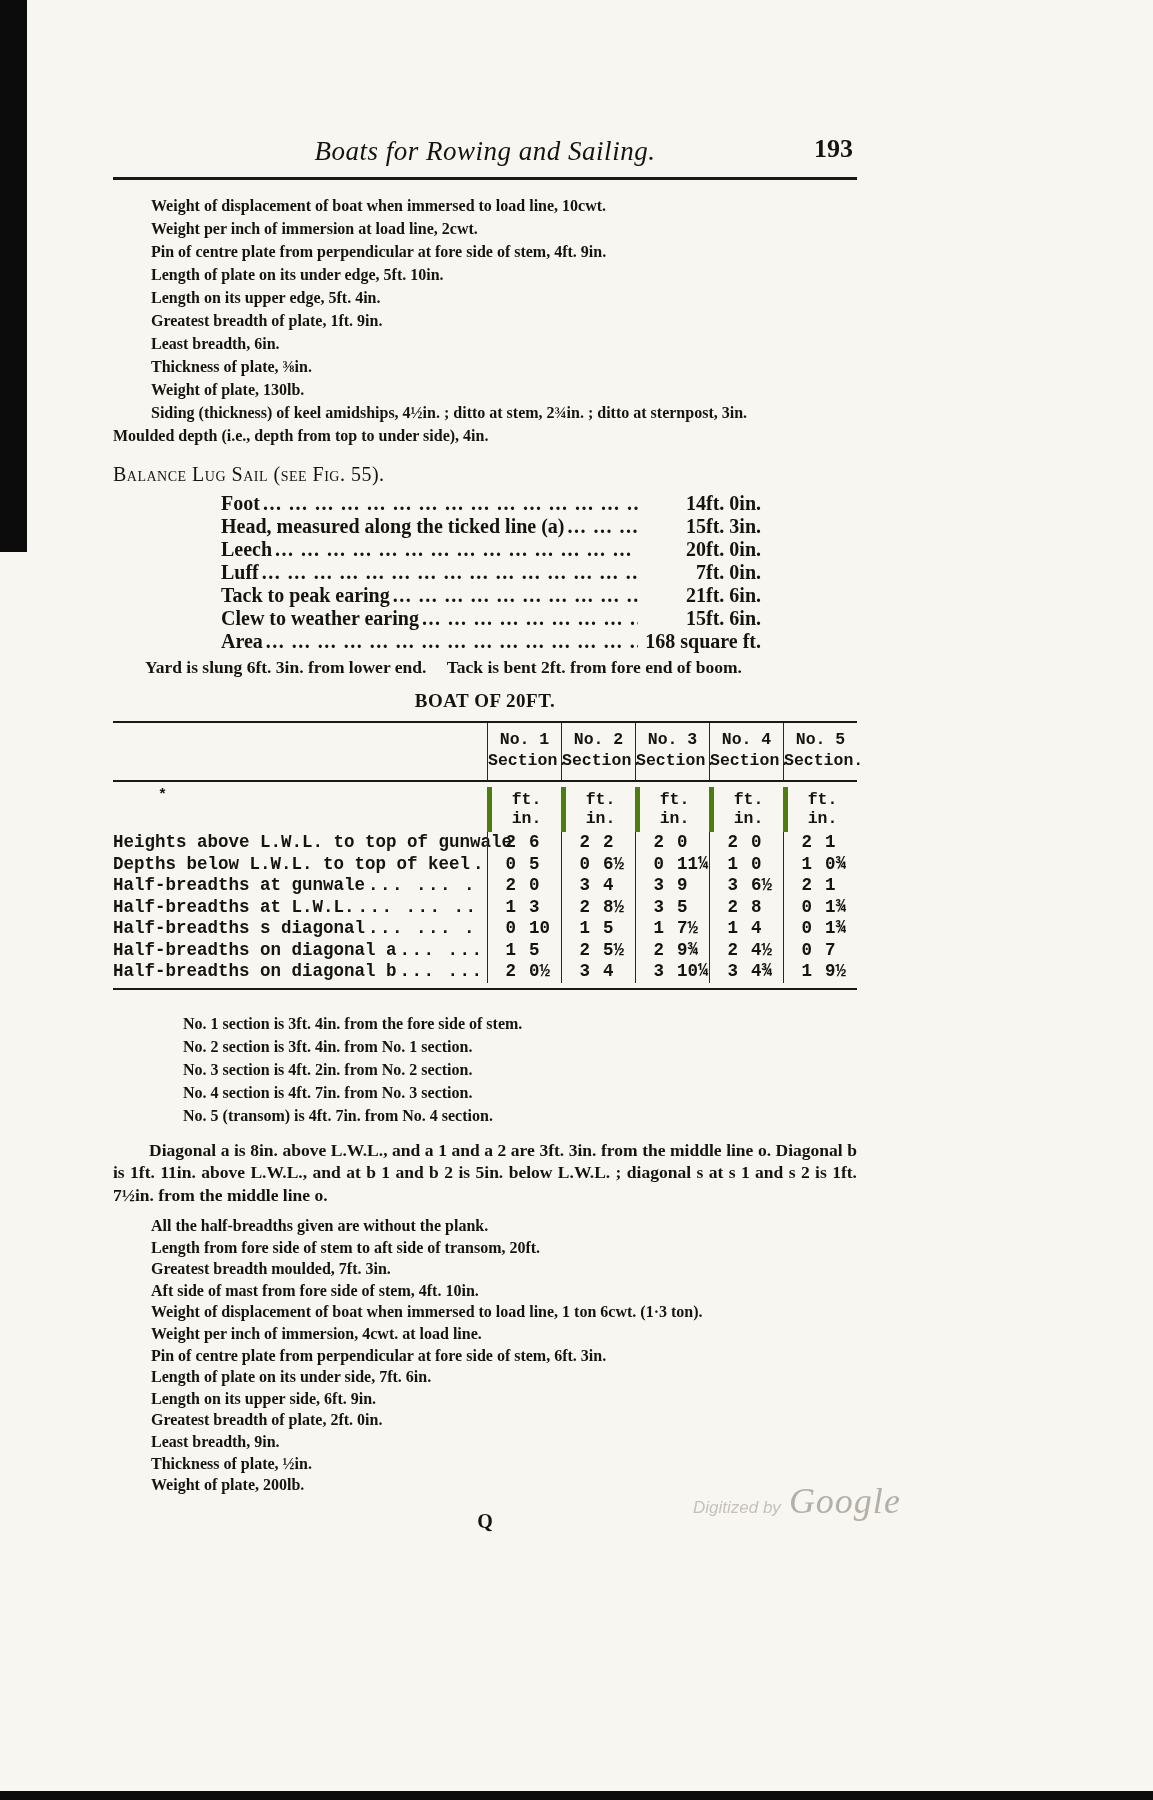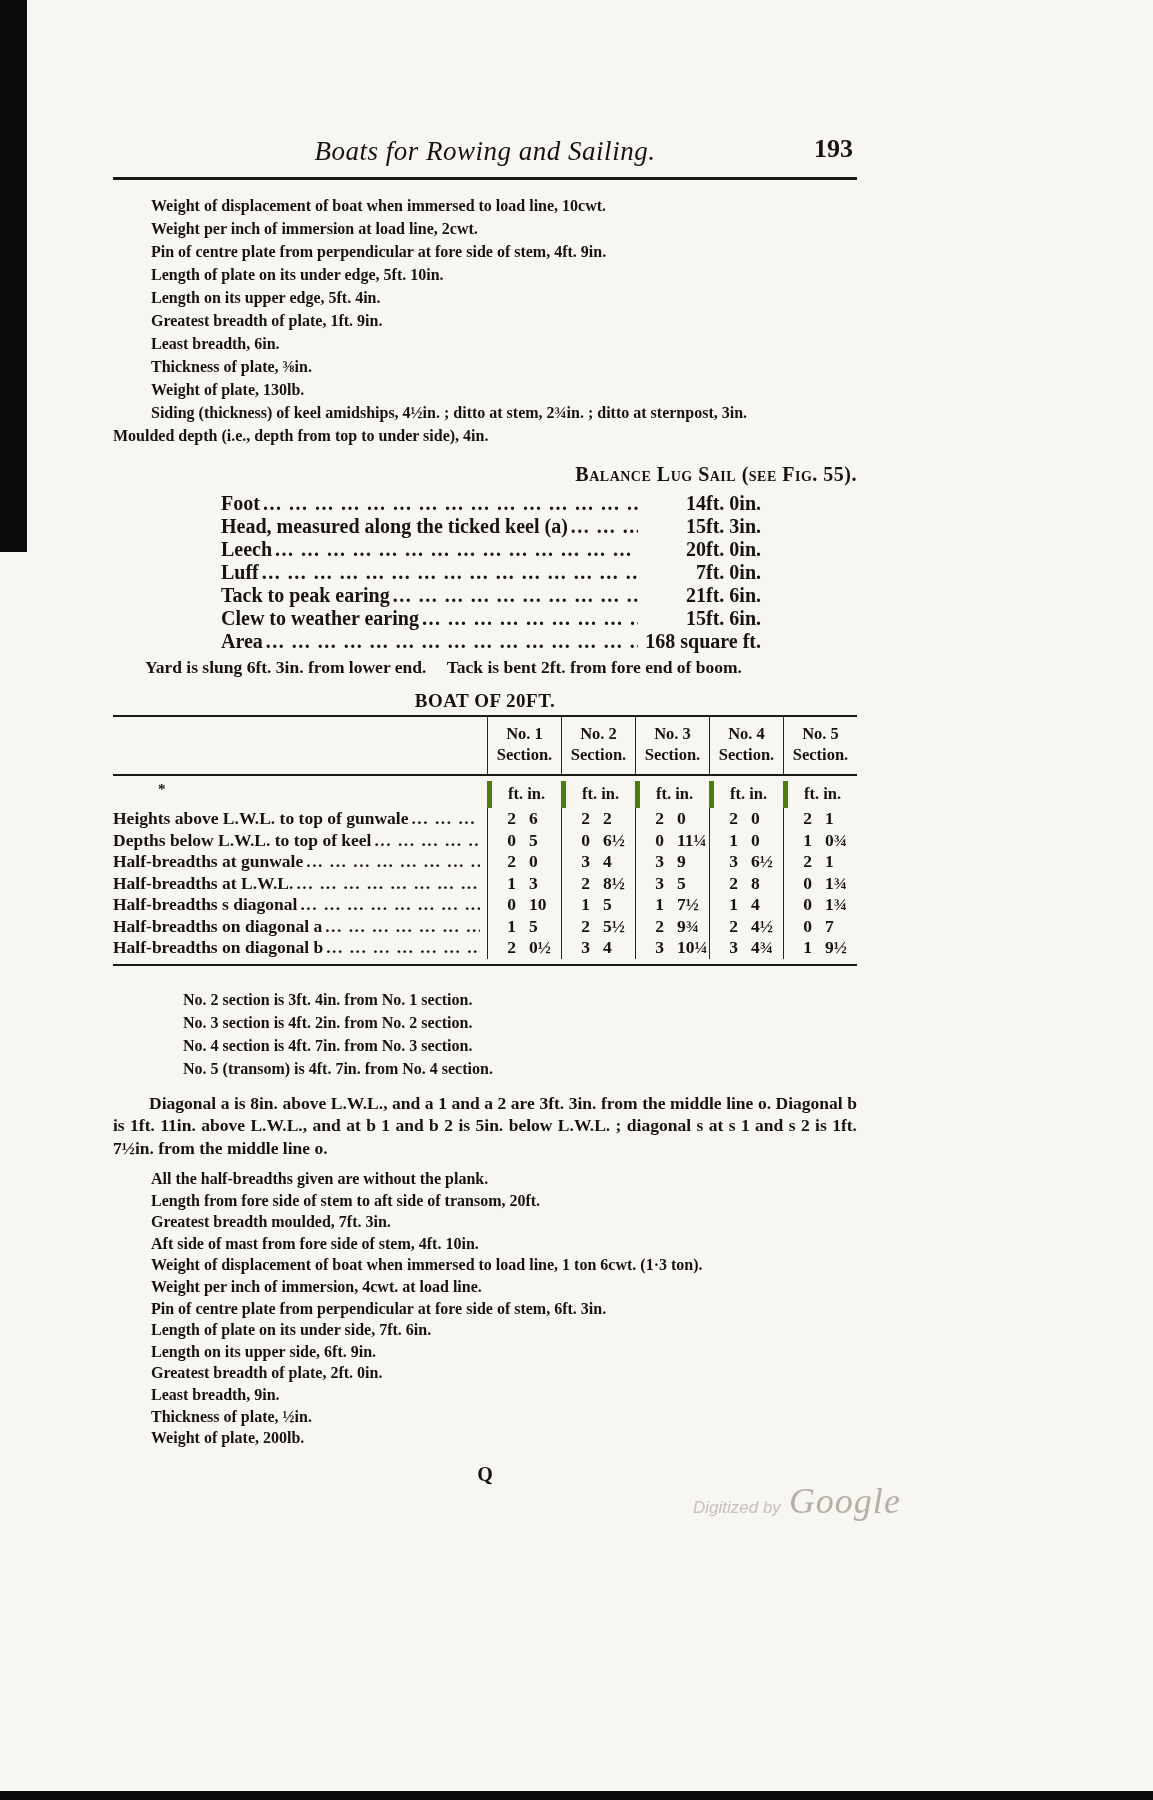--- a/index.html
+++ b/index.html
@@ -21,37 +21,37 @@
   .pg-num { position:absolute; right:4px; top:-2px; font-size:26px; font-weight:700; }
   .header-rule { margin-top:7px; border-top:3px solid #1b1916; }
 
   
   .specs1 { margin-top:14px; }
   .spec1, .spec2, .note { margin-left:38px; font-size:16px; font-weight:700;
     line-height:23px; white-space:nowrap; }
   .spec1.flush { margin-left:0; }
 
   
-  .lug-head { margin-top:16px; text-align:right; font-variant:small-caps;
-    font-weight:700; font-size:20px; letter-spacing:0.5px; }
+  .lug-head { margin-top:16px; text-align:left; font-variant:small-caps;
+    font-weight:400; font-size:20px; letter-spacing:0.5px; }
   .lug-table { margin-top:6px; margin-left:108px; width:540px; }
   .lug-row { display:flex; align-items:baseline; font-size:20px; font-weight:700; line-height:23px; }
   .lug-label { white-space:nowrap; }
   .leader { flex:1 1 auto; overflow:hidden; white-space:nowrap; min-width:0;
     margin:0 3px; letter-spacing:1.5px; }
   .leader::after { content:"... ... ... ... ... ... ... ... ... ... ... ... ... ... ... ... ... ... ... ... ... ..."; }
   .lug-value { text-align:right; min-width:120px; white-space:nowrap; }
   .lug-foot { margin-top:4px; margin-left:32px; font-size:17.5px; font-weight:700; white-space:nowrap; }
   .lug-foot .f2 { margin-left:16px; }
 
   
   .boat-head { margin-top:12px; text-align:center; font-weight:700; font-size:19px; letter-spacing:0.5px; }
 
   
-  .btable { margin-top:3px; font-weight:700; }
+  .btable { margin-top:9px; font-weight:700;font-family:Liberation Mono, monospace; }
   .t-rule { border-top:2px solid #1b1916; }
   .t-rule.bot { margin-top:5px; }
   .t-hrow, .t-urow, .t-drow { display:flex; }
   .t-stub { width:374px; }
   .t-hcol { width:74px; border-left:1px solid #2a2722; text-align:center;
     font-size:16.5px; line-height:21px; padding:6px 0 9px; }
   .t-urow { margin-top:5px; }
   .t-ustub { font-size:15px; padding-left:45px; }
   .t-ucell { width:74px; border-left:5px solid #4d7c0f; text-align:center;
     font-size:16.5px; padding:3px 0 4px; }
@@ -113,21 +113,21 @@
 
     <div class="lug-head">Balance Lug Sail (see Fig. 55).</div>
 
     <div class="lug-table">
       <div class="lug-row">
         <span class="lug-label">Foot</span>
         <span class="leader"></span>
         <span class="lug-value">14ft. 0in.</span>
       </div>
       <div class="lug-row">
-        <span class="lug-label">Head, measured along the ticked keel (a)</span>
+        <span class="lug-label">Head, measured along the ticked line (a)</span>
         <span class="leader"></span>
         <span class="lug-value">15ft. 3in.</span>
       </div>
       <div class="lug-row">
         <span class="lug-label">Leech</span>
         <span class="leader"></span>
         <span class="lug-value">20ft. 0in.</span>
       </div>
       <div class="lug-row">
         <span class="lug-label">Luff</span>
@@ -384,20 +384,21 @@
         <div class="t-cell">
           <span class="t-ft">1</span>
           <span class="t-in">9½</span>
         </div>
       </div>
 
       <div class="t-rule bot"></div>
     </div>
 
     <div class="notes">
+      <div class="note">No. 1 section is 3ft. 4in. from the fore side of stem.</div>
       <div class="note">No. 2 section is 3ft. 4in. from No. 1 section.</div>
       <div class="note">No. 3 section is 4ft. 2in. from No. 2 section.</div>
       <div class="note">No. 4 section is 4ft. 7in. from No. 3 section.</div>
       <div class="note">No. 5 (transom) is 4ft. 7in. from No. 4 section.</div>
     </div>
 
     <div class="diag">Diagonal a is 8in. above L.W.L., and a 1 and a 2 are 3ft. 3in. from the middle line o. Diagonal b is 1ft. 11in. above L.W.L., and at b 1 and b 2 is 5in. below L.W.L. ; diagonal s at s 1 and s 2 is 1ft. 7½in. from the middle line o.</div>
 
     <div class="specs2">
       <div class="spec2">All the half-breadths given are without the plank.</div>

